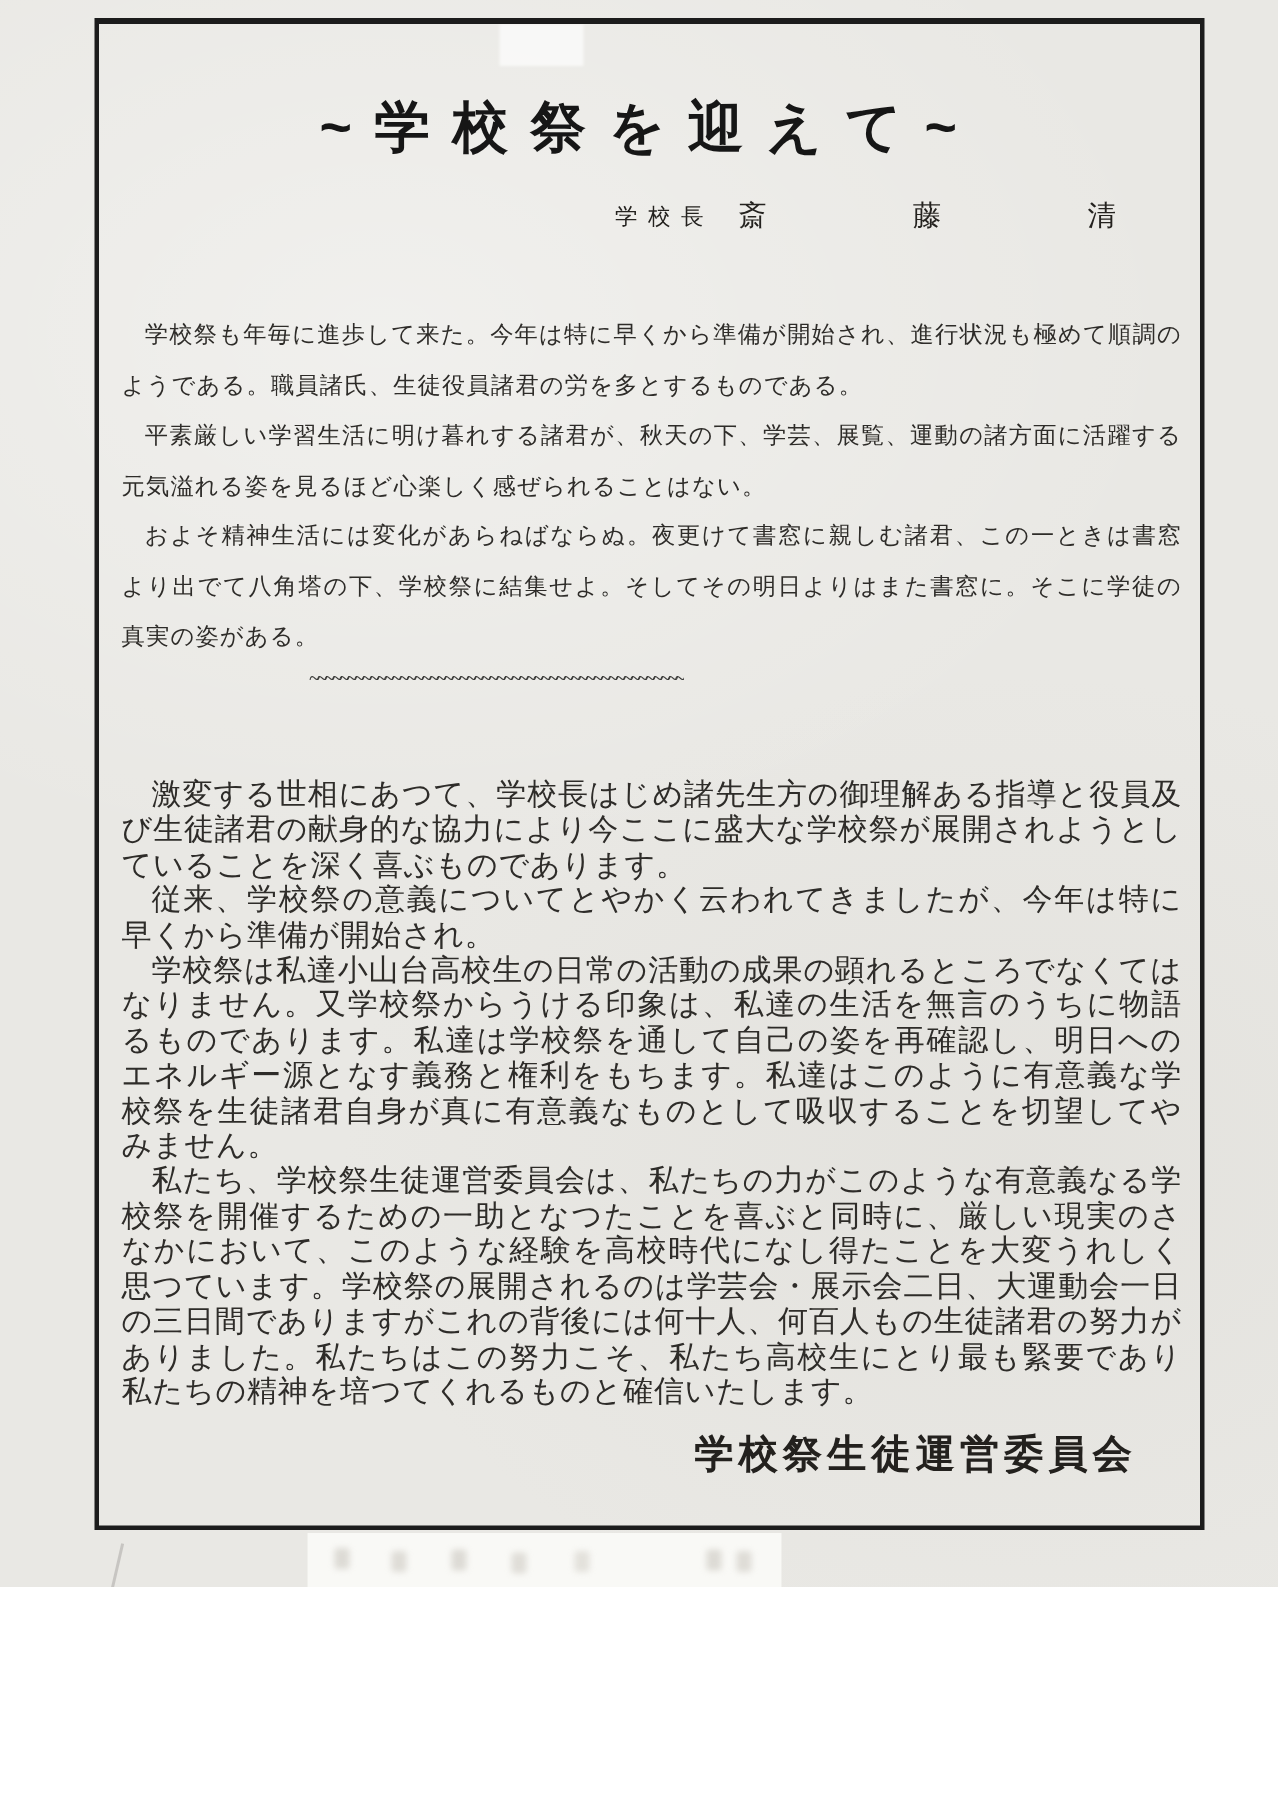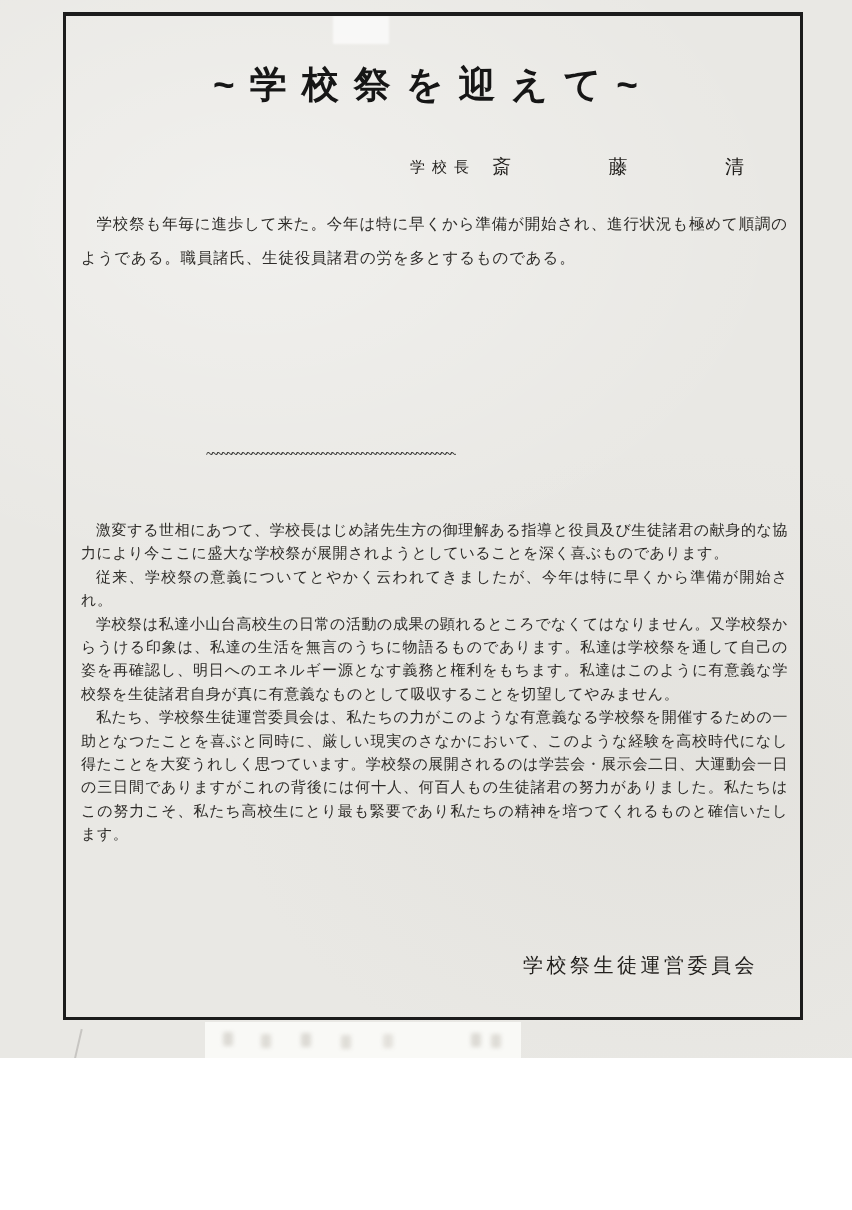--- a/index.html
+++ b/index.html
@@ -13,32 +13,32 @@
            #e9e8e4;
          clip-path:polygon(0 0,852px 0,852px 1097px,0 1107px);}
   #paper-edge{position:absolute;left:-4px;top:1101px;width:862px;height:3px;
          border-top:1.5px solid #90908b;transform:rotate(-0.62deg);opacity:.8;}
   
   #frame{position:absolute;left:63px;top:12px;width:740px;height:1008px;
          border:3px solid #1c1c1c;border-top-width:4px;box-sizing:border-box;}
   .title{position:absolute;left:0;top:44px;width:100%;text-align:center;
          font-family:"Liberation Sans","DejaVu Sans",sans-serif;
          font-size:37px;font-weight:bold;color:#161616;letter-spacing:15px;white-space:nowrap;}
-  .author{position:absolute;top:138px;right:56px;color:#24221f;white-space:nowrap;}
+  .author{position:absolute;top:115px;right:56px;color:#24221f;white-space:nowrap;}
   .author-role{font-size:15px;letter-spacing:7px;margin-right:16px;}
   .author-name{display:inline-flex;width:252px;justify-content:space-between;
                font-size:19px;letter-spacing:0;vertical-align:-1px;}
   .sec{position:absolute;left:15px;right:12px;color:#2e2c29;text-align:justify;margin-top:35px;}
   .sec p{margin:0;text-indent:1em;}
   #sec1{top:156px;font-size:15.5px;line-height:33.5px;letter-spacing:0.8px;}
-  #sec2{top:468px;font-size:15px;line-height:23.4px;letter-spacing:0.55px;}
+  #sec2{top:468px;font-size:20px;line-height:23.4px;letter-spacing:0.55px;}
   .divider{position:absolute;left:140px;top:430px;width:250px;overflow:hidden;
            font-size:14px;letter-spacing:-2.6px;color:#3a3a38;white-space:nowrap;
            transform:scaleY(1.15);}
-  .signature{position:absolute;top:936px;right:42px;font-size:20px;font-weight:normal;
+  .signature{position:absolute;top:936px;right:42px;font-size:26px;font-weight:bold;
              letter-spacing:3.5px;color:#23211e;white-space:nowrap;}
   
   .artifact-top{position:absolute;left:333px;top:16px;width:56px;height:28px;
                 background:rgba(255,255,255,0.65);filter:blur(1px);}
   .bleed-patch{position:absolute;left:205px;top:1022px;width:316px;height:47px;
                background:rgba(251,251,249,0.85);}
   .bleed-patch::after{content:"";position:absolute;left:18px;top:10px;width:10px;height:14px;
                background:#c6c2ba;border-radius:2px;filter:blur(2px);opacity:.55;
                box-shadow:38px 2px 0 #c9c5bd,78px 1px 0 #c6c2ba,118px 3px 0 #cbc7bf,
                           160px 2px 0 #d2cec6,248px 1px 0 #c6c2ba,268px 2px 0 #c9c5bd;}
@@ -60,20 +60,22 @@
       <div class="author">
         <span class="author-role">学校長</span><span class="author-name">
             <span>斎</span>
             <span>藤</span>
             <span>清</span>
           </span>
       </div>
 
       <div id="sec1" class="sec">
         <p>学校祭も年毎に進歩して来た。今年は特に早くから準備が開始され、進行状況も極めて順調のようである。職員諸氏、生徒役員諸君の労を多とするものである。</p>
+        <p>平素厳しい学習生活に明け暮れする諸君が、秋天の下、学芸、展覧、運動の諸方面に活躍する元気溢れる姿を見るほど心楽しく感ぜられることはない。</p>
+        <p>およそ精神生活には変化があらねばならぬ。夜更けて書窓に親しむ諸君、この一ときは書窓より出でて八角塔の下、学校祭に結集せよ。そしてその明日よりはまた書窓に。そこに学徒の真実の姿がある。</p>
       </div>
 
       <div class="divider">~~~~~~~~~~~~~~~~~~~~~~~~~~~~~~~~~~~~~~~~~~~~~~~~~~</div>
 
       <div id="sec2" class="sec">
         <p>激変する世相にあつて、学校長はじめ諸先生方の御理解ある指導と役員及び生徒諸君の献身的な協力により今ここに盛大な学校祭が展開されようとしていることを深く喜ぶものであります。</p>
         <p>従来、学校祭の意義についてとやかく云われてきましたが、今年は特に早くから準備が開始され。</p>
         <p>学校祭は私達小山台高校生の日常の活動の成果の顕れるところでなくてはなりません。又学校祭からうける印象は、私達の生活を無言のうちに物語るものであります。私達は学校祭を通して自己の姿を再確認し、明日へのエネルギー源となす義務と権利をもちます。私達はこのように有意義な学校祭を生徒諸君自身が真に有意義なものとして吸収することを切望してやみません。</p>
         <p>私たち、学校祭生徒運営委員会は、私たちの力がこのような有意義なる学校祭を開催するための一助となつたことを喜ぶと同時に、厳しい現実のさなかにおいて、このような経験を高校時代になし得たことを大変うれしく思つています。学校祭の展開されるのは学芸会・展示会二日、大運動会一日の三日間でありますがこれの背後には何十人、何百人もの生徒諸君の努力がありました。私たちはこの努力こそ、私たち高校生にとり最も緊要であり私たちの精神を培つてくれるものと確信いたします。</p>
       </div>

